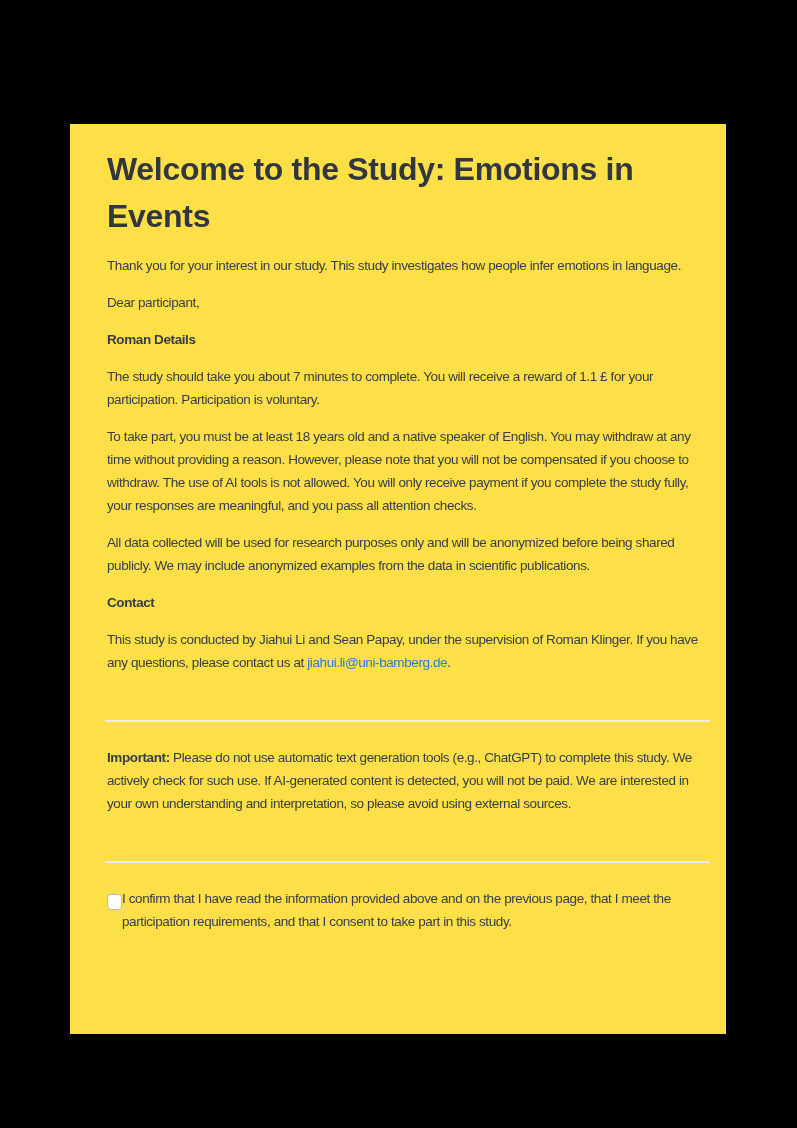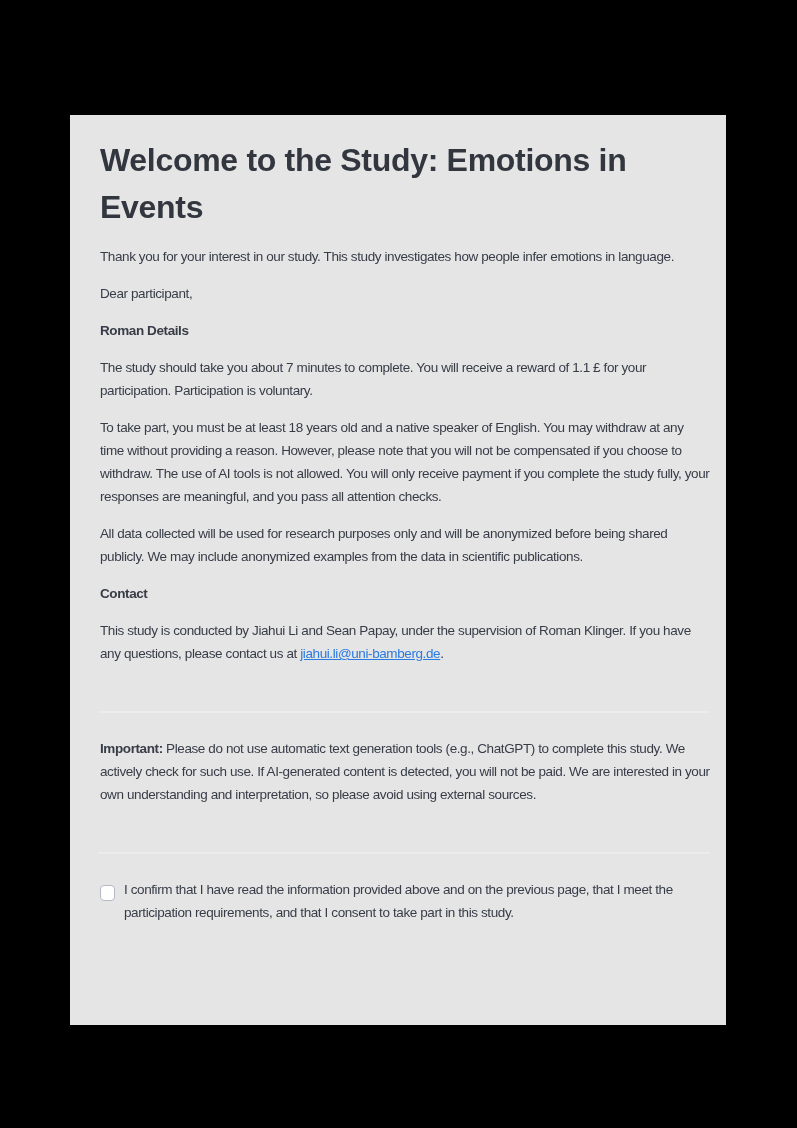--- a/index.html
+++ b/index.html
@@ -13,26 +13,26 @@
   .stage {
     position: relative;
     width: 797px;
     height: 1128px;
     background: #000000;
     overflow: hidden;
   }
   .card {
     position: absolute;
     left: 70px;
-    top: 115px;
+    top: 124px;
     width: 656px;
     height: 910px;
-    background: #e5e5e5;
+    background: #fde047;
     box-sizing: border-box;
-    padding: 12px 16px 0 28px;
+    padding: 12px 16px 0 35px;
     overflow: hidden;
     color: #373c47;
   }
   h1.title {
     margin: 10px 0 13px 2px;
     font-size: 32px;
     line-height: 47px;
     font-weight: 700;
     color: #32363f;
     letter-spacing: -0.3px;
@@ -50,21 +50,20 @@
     padding: 0 0 0 2px;
     font-size: 13.5px;
     letter-spacing: -0.4px;
     line-height: 23px;
     font-weight: 700;
     color: #373c47;
   }
   .bold-lead { font-weight: 700; }
   a.email-link {
     color: #2a7ae0;
-    text-decoration: underline;
     cursor: pointer;
   }
   hr.divider {
     border: none;
     border-top: 2px solid #ececec;
     margin: 46px 0 24px 0;
   }
   .consent-row {
     display: flex;
     align-items: flex-start;
@@ -76,21 +75,20 @@
     width: 15px;
     height: 16px;
     margin: 7px 0 0 0;
     border: 1px solid #b3bac6;
     border-radius: 4px;
     background: #ffffff;
     flex: 0 0 auto;
     cursor: pointer;
   }
   .consent-label {
-    margin-left: 9px;
     font-size: 13.5px;
     letter-spacing: -0.4px;
     line-height: 23px;
     color: #373c47;
     cursor: pointer;
   }
 </style>
 </head>
 <body>
 

